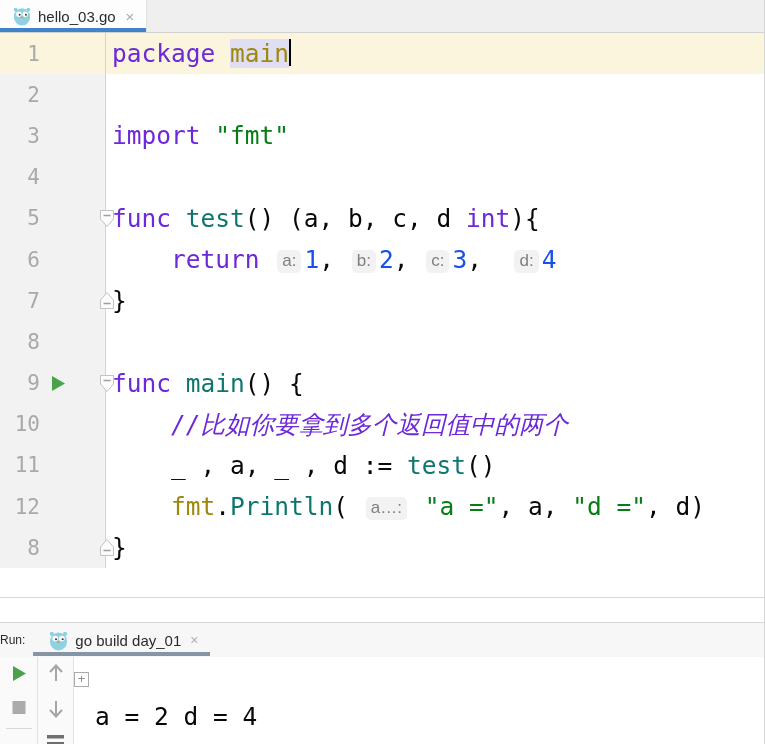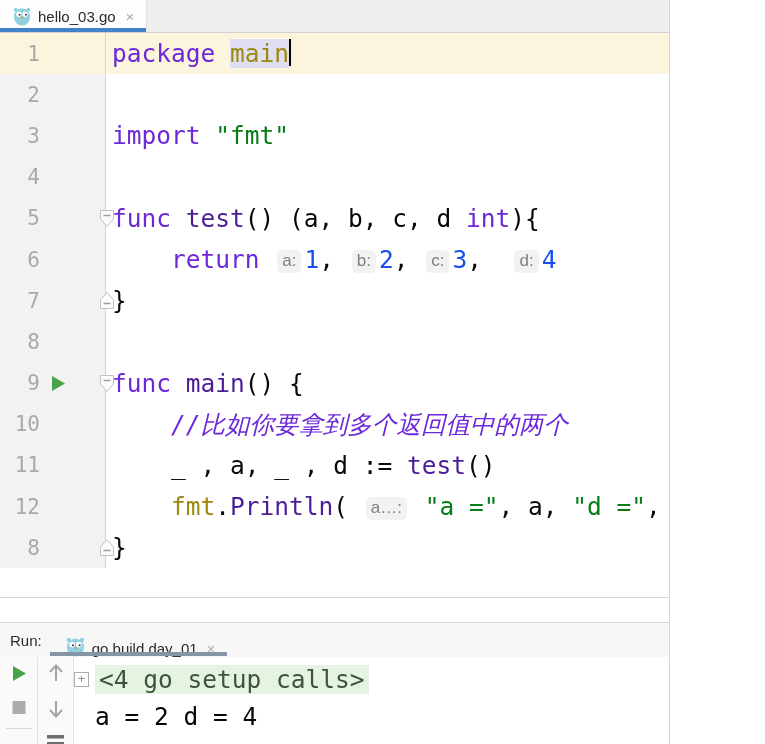--- a/index.html
+++ b/index.html
@@ -1,18 +1,18 @@
 <!DOCTYPE html>
 <html><head>
 <meta charset="utf-8">
 <style>
   * { box-sizing: border-box; margin: 0; padding: 0; }
   html,body { background:#fff; }
   .window {
-    position: relative; width: 670px; height: 744px; overflow: hidden;
+    position: relative; width: 765px; height: 744px; overflow: hidden;
     background: #fff; font-family: "Liberation Sans", sans-serif;
     border-right: 1px solid #D6D6D6;
   }
 
   
   .tabbar { height: 33px; background: #EFEFEF; border-bottom: 1px solid #D1D1D1; display: flex; }
   .tab {
     position: relative; display: flex; align-items: center; gap: 7px;
     padding: 0 12px 0 13px; background: #FDFDFD; border-right: 1px solid #E2E2E2;
   }
@@ -33,41 +33,41 @@
     font-family: "DejaVu Sans Mono", monospace; font-size: 21px; color: #A9A9A9;
   }
   .run-slot { flex: none; width: 36px; display: flex; align-items: center; justify-content: center; }
   .fold-slot { flex: none; width: 30px; display: flex; align-items: center; justify-content: flex-end; }
   .fold-slot svg { margin-right: -9px; position: relative; z-index: 2; }
   .code {
     font-family: "DejaVu Sans Mono", monospace; font-size: 24.5px; line-height: 41.2px;
     white-space: pre; color: #080808; padding-left: 6px;
   }
   .kw  { color: #6d28d9; }
-  .fn  { color: #4c1d95; }
+  .fn  { color: #0f766e; }
   .str { color: #067D17; }
   .num { color: #1750EB; }
   .pkg { color: #9E880D; }
   .cmt { color: #6d28d9; font-style: italic; }
   .sel { background: #E0DEF3; }
   .hint {
     display: inline-block; font-family: "Liberation Sans", sans-serif; font-size: 17px;
     line-height: 20px; color: #7F7F7F; background: #F2F2F2; border-radius: 5px;
     padding: 1px 5px 2px 5px; margin: 0 3px; vertical-align: 2px;
   }
   .caret-bar { display: inline-block; width: 2px; height: 27px; background: #000; vertical-align: -4px; }
 
   
   .editor-strip { height: 26px; background: #FFFFFF; border-top: 1px solid #D6D6D6; border-bottom: 1px solid #D6D6D6; }
 
   
   .run-header { height: 34px; background: #F7F7F7; display: flex; align-items: center; }
-  .run-label { margin-left: 10px; font-size: 15px; color: #2B2B2B; }
+  .run-label { font-size: 12px; color: #2B2B2B; }
   .run-tab {
-    position: relative; height: 100%; display: flex; align-items: flex-end; gap: 7px;
+    position: relative; height: 100%; display: flex; align-items: center; gap: 7px;
     margin-left: 8px; padding: 0 12px 0 16px; cursor: pointer;
   }
   .run-tab-label { font-size: 15px; color: #2B2B2B; }
   .run-tab-close { font-size: 14px; color: #AFAFAF; margin-left: 2px; }
   .run-tab-underline { position: absolute; left: 0; right: 0; bottom: 1px; height: 4px; background: #8595A5; }
 
   
   .run-body { position: relative; height: 87px; background: #fff; overflow: hidden; }
   .run-toolbar { position: absolute; left: 0; top: 0; bottom: 0; width: 74px; background: #FAFAFA; }
   .tb-col1 { position: absolute; left: 0; top: 0; bottom: 0; width: 38px; border-right: 1px solid #E3E3E3; }
@@ -295,18 +295,18 @@
         </span>
         <span class="tb-btn" style="top:78px;">
           <svg width="22" height="12" viewBox="0 0 22 12">
               <rect x="2" y="0" width="17" height="3.5" fill="#6F6F6F"></rect>
               <rect x="2" y="7" width="17" height="3.5" fill="#6F6F6F"></rect>
             </svg>
         </span>
       </div>
     </div>
     <div class="console" id="console-lines">
-        <div class="console-line"><span class="fold-gutter"><span class="expander">+</span></span><span class="folded-text">&lt;4 go setup calls&gt;</span></div>
+        <div class="console-line"><span class="fold-gutter"><span class="expander">+</span></span></div>
         <div class="console-line"><span class="fold-gutter"></span><span>a = 2 d = 4</span></div>
       </div>
   </div>
 
 </div>
 
 </body></html>

